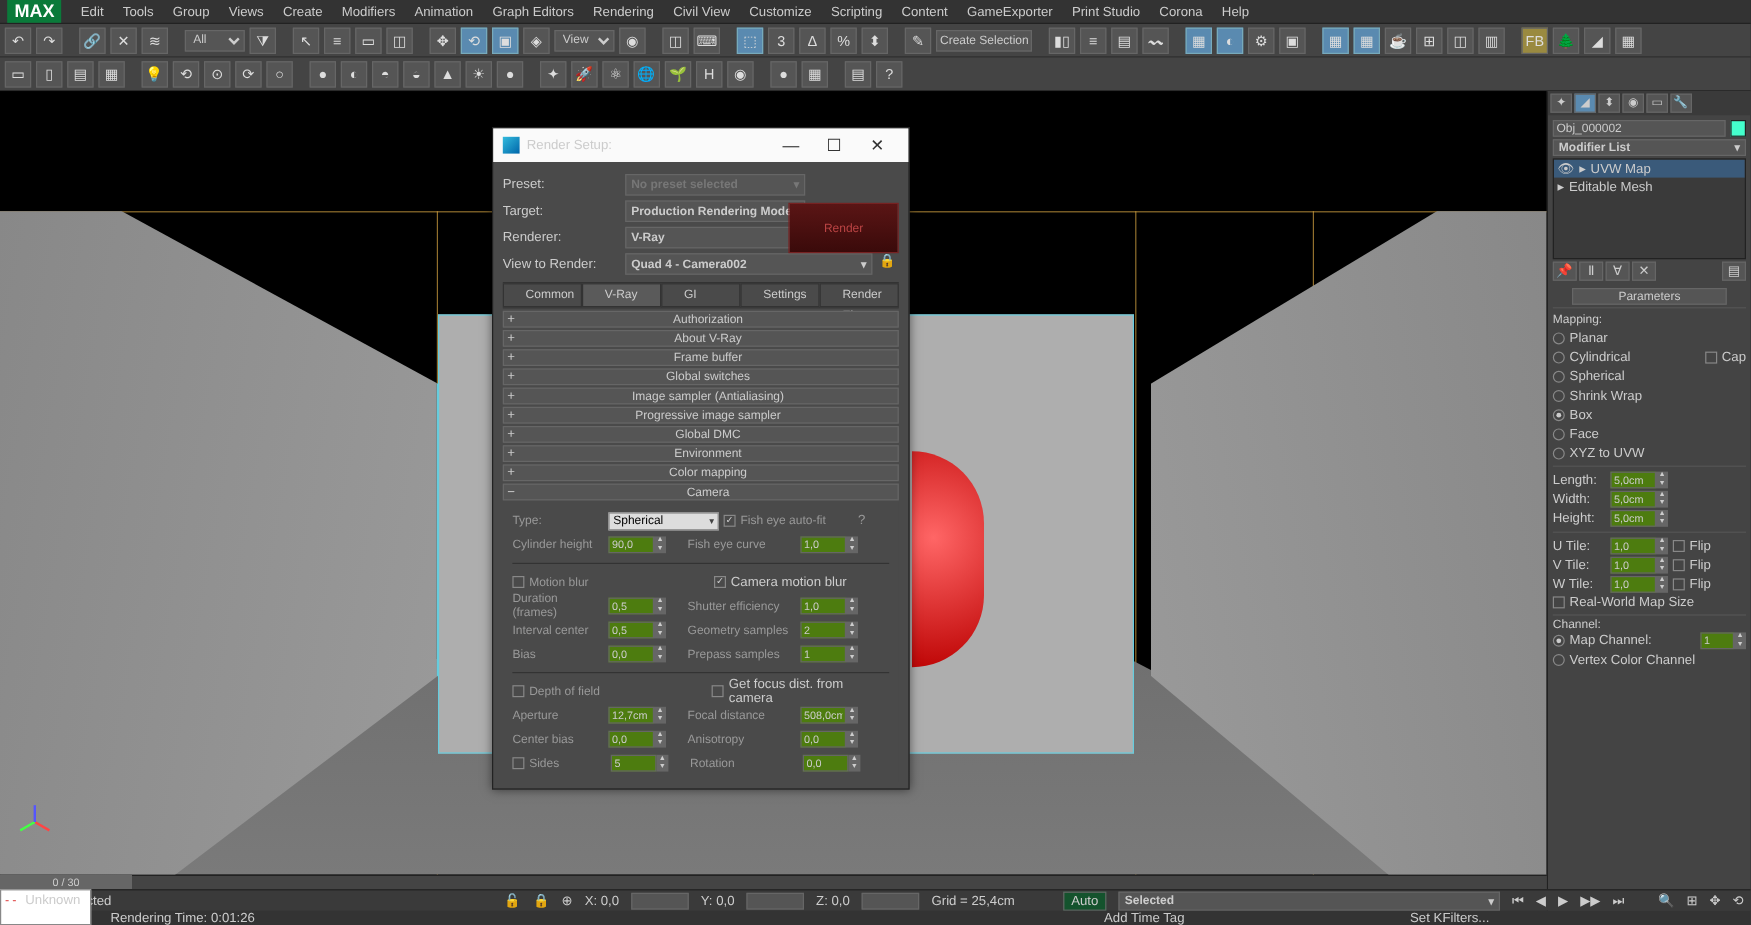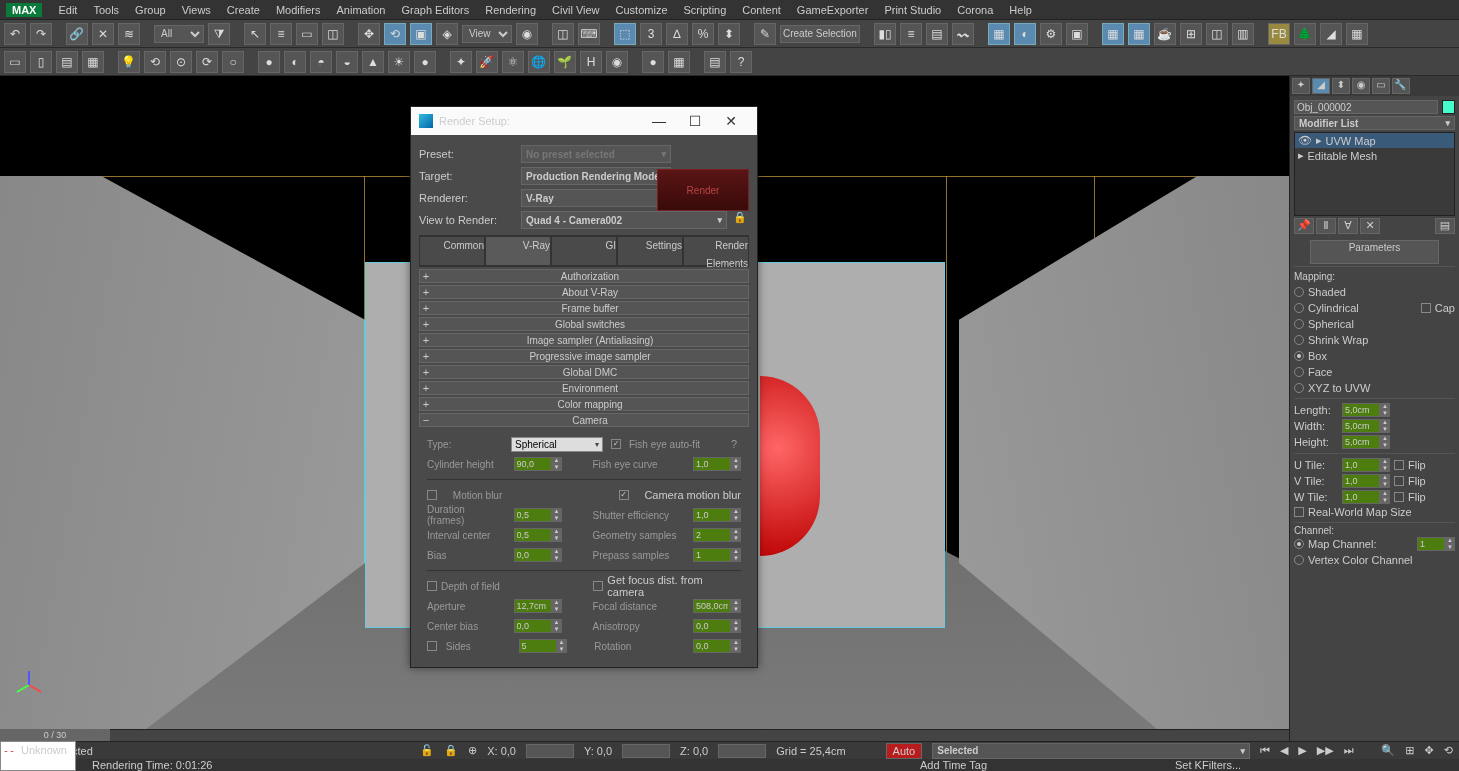--- a/index.html
+++ b/index.html
@@ -1,20 +1,20 @@
 <!DOCTYPE html>
 <html><head>
 <meta charset="utf-8">
 <style>
 * { box-sizing: border-box; margin: 0; padding: 0; font-family: Tahoma, Arial, sans-serif; font-size: 11px; color: #ccc; }
 body { background: #3a3a3a; width: 1459px; height: 771px; overflow: hidden; position: relative; }
 
 
 .menu-bar { background: #333; height: 20px; display: flex; align-items: center; padding-left: 6px; gap: 16px; border-bottom: 1px solid #222; }
-.menu-bar .max-logo { background: #0a7a3a; color: #fff; padding: 1px 6px; font-weight: bold; font-size: 11px; }
+.menu-bar .max-logo { background: #0a7a3a; color: #fff; padding: 1px 6px; font-weight: bold; font-size: 15px; }
 .menu-bar span { color: #ccc; cursor: default; }
 
 
 .toolbar { background: #444; height: 28px; display: flex; align-items: center; padding: 0 4px; gap: 4px; border-bottom: 1px solid #2a2a2a; }
 .toolbar .tbtn { width: 22px; height: 22px; background: #555; border: 1px solid #666; display: flex; align-items: center; justify-content: center; font-size: 12px; color: #ddd; }
 .toolbar .tbtn.active { background: #5a8ab0; border-color: #7ab; }
 .toolbar .tbtn.yellow { background: #9a8a40; }
 .toolbar .sep { width: 6px; height: 22px; }
 .toolbar select, .toolbar input.small { background: #555; border: 1px solid #666; height: 18px; font-size: 10px; color: #ccc; padding: 0 2px; }
 .toolbar select { width: 50px; }
@@ -61,21 +61,21 @@
 .right-panel { position: absolute; top: 76px; right: 0; bottom: 0; width: 170px; background: #444; border-left: 1px solid #222; }
 .rp-tabs { display: flex; gap: 2px; padding: 2px; background: #3a3a3a; }
 .rp-tabs .rt { width: 18px; height: 16px; background: #555; border: 1px solid #666; font-size: 10px; text-align: center; }
 .rp-tabs .rt.active { background: #5a8ab0; }
 .rp-body { padding: 2px 4px; }
 .rp-row { margin: 2px 0; display: flex; align-items: center; gap: 4px; }
 .rp-input { background: #555; border: 1px solid #666; height: 14px; width: 100%; font-size: 10px; padding: 0 2px; }
 .rp-list { background: #3a3a3a; border: 1px solid #222; height: 84px; overflow: hidden; }
 .rp-list .li { padding: 1px 3px; font-size: 10px; display: flex; align-items: center; gap: 4px; }
 .rp-list .li.sel { background: #3a5a7a; }
-.rp-roll-title { background: #555; border: 1px solid #666; text-align: center; margin: 4px 16px 2px; height: 24px; font-size: 10px; line-height: 14px; }
+.rp-roll-title { background: #555; border: 1px solid #666; text-align: center; margin: 4px 16px 2px; height: 14px; font-size: 10px; line-height: 14px; }
 .rp-group { border-top: 1px solid #555; padding: 2px 0; }
 .radio-row { display: flex; align-items: center; gap: 4px; height: 16px; font-size: 10px; }
 .radio-dot { width: 10px; height: 10px; border: 1px solid #888; border-radius: 50%; display: inline-flex; align-items: center; justify-content: center; }
 .radio-dot.sel::after { content: ''; width: 4px; height: 4px; background: #ccc; border-radius: 50%; }
 .spin { display: flex; align-items: center; }
 .spin input { background: #4d7c0f; border: 1px solid #666; width: 38px; height: 14px; font-size: 9px; padding: 0 2px; color: #ccc; }
 .spin .arrows { width: 10px; height: 14px; background: #666; display: flex; flex-direction: column; }
 .spin .arrows span { flex: 1; font-size: 6px; text-align: center; line-height: 7px; }
 .cbox { width: 10px; height: 10px; border: 1px solid #888; display: inline-block; }
 .rp-btn { background: #555; border: 1px solid #666; text-align: center; height: 16px; font-size: 10px; line-height: 14px; flex: 1; }
@@ -88,27 +88,27 @@
 .dlg-title .t-icon { width: 14px; height: 14px; background: linear-gradient(135deg,#3bd,#06a); margin-right: 6px; }
 .dlg-title .spacer { flex: 1; }
 .dlg-title .win-btn { width: 36px; height: 28px; text-align: center; line-height: 28px; color: #333; font-size: 14px; }
 .dlg-body { padding: 6px 8px; }
 .frow { display: flex; align-items: center; margin: 4px 0; gap: 6px; }
 .frow label { width: 96px; font-size: 11px; }
 .fsel { background: #555; border: 1px solid #666; height: 18px; flex: 1; padding: 0 4px; font-size: 10px; display: flex; align-items: center; justify-content: space-between; font-weight: bold; }
 .fsel::after { content: '▾'; font-size: 9px; }
 .render-btn { position: absolute; right: 8px; top: 34px; width: 92px; height: 42px; background: linear-gradient(#5a1515,#3a0a0a); border: 1px solid #722; color: #b44; text-align: center; line-height: 42px; font-size: 10px; }
 .tabs { display: flex; border-top: 1px solid #333; border-bottom: 1px solid #333; margin-top: 6px; }
-.tab { flex: 1; text-align: right; background: #4a4a4a; border: 1px solid #333; height: 30px; line-height: 18px; font-size: 10px; }
+.tab { flex: 1; text-align: left; background: #4a4a4a; border: 1px solid #333; height: 20px; line-height: 18px; font-size: 10px; padding-left: 18px; }
 .tab.active { background: #5a5a5a; }
 .rollout { background: #555; border: 1px solid #666; margin: 2px 0; height: 14px; display: flex; align-items: center; position: relative; }
 .rollout .plus { width: 12px; text-align: center; font-size: 11px; }
 .rollout .rtxt { flex: 1; text-align: center; font-size: 10px; }
 .rollout-body { background: #4a4a4a; padding: 4px 8px; border-top: none; }
-.rb-row { display: flex; align-items: center; gap: 4px; margin: 2px 0; height: 18px; font-size: 10px; justify-content: space-between; }
+.rb-row { display: flex; align-items: center; gap: 4px; margin: 2px 0; height: 18px; font-size: 10px; }
 .rb-row label { width: 76px; color: #999; font-size: 10px; }
 .rb-row .rlabel2 { width: 90px; color: #999; font-size: 10px; }
 .rb-row .cbox { flex-shrink: 0; }
 .rb-row .cbox.chk::after { content: '✓'; font-size: 8px; color: #ccc; display: block; text-align: center; line-height: 8px; }
 .rb-sep { height: 1px; background: #333; margin: 6px 0; }
 .sel-sm { background: #ddd; color: #000; border: 1px solid #888; width: 92px; height: 15px; font-size: 10px; padding: 0 3px; display: flex; align-items: center; justify-content: space-between; }
 .sel-sm::after { content: '▾'; font-size: 8px; color: #444; }
 </style>
 </head>
 <body>
@@ -521,21 +521,21 @@
       <div class="mb">✕</div>
       <div style="flex:1"></div>
       <div class="mb">▤</div>
     </div>
 
     <div class="rp-roll-title">Parameters</div>
     <div class="rp-group">
       <div style="font-size:10px;margin:2px 0">Mapping:</div>
       <div class="radio-row">
           <span class="radio-dot"></span>
-          <span>Shaded</span>
+          <span>Planar</span>
         </div>
       <div class="radio-row">
           <span class="radio-dot"></span>
           <span>Cylindrical</span>
           <span style="flex:1"></span>
           <span class="cbox"></span>
           <span>Cap</span>
         </div>
       <div class="radio-row">
           <span class="radio-dot"></span>
@@ -664,21 +664,21 @@
   <span>🔒</span>
   <span>⊕</span>
   <span>X: 0,0</span>
     <span class="fld"></span>
   <span>Y: 0,0</span>
     <span class="fld"></span>
   <span>Z: 0,0</span>
     <span class="fld"></span>
   <span>Grid = 25,4cm</span>
   <span style="width:20px"></span>
-  <span style="background:#b91c1c;padding:1px 6px;border:1px solid #666">Auto</span>
+  <span style="background:#14532d;padding:1px 6px;border:1px solid #666">Auto</span>
   <div class="fsel" style="width:80px;height:16px">Selected</div>
   <span>⏮</span>
   <span>◀</span>
   <span>▶</span>
   <span>▶▶</span>
   <span>⏭</span>
   <span style="width:8px"></span>
   <span>🔍</span>
   <span>⊞</span>
   <span>✥</span>

